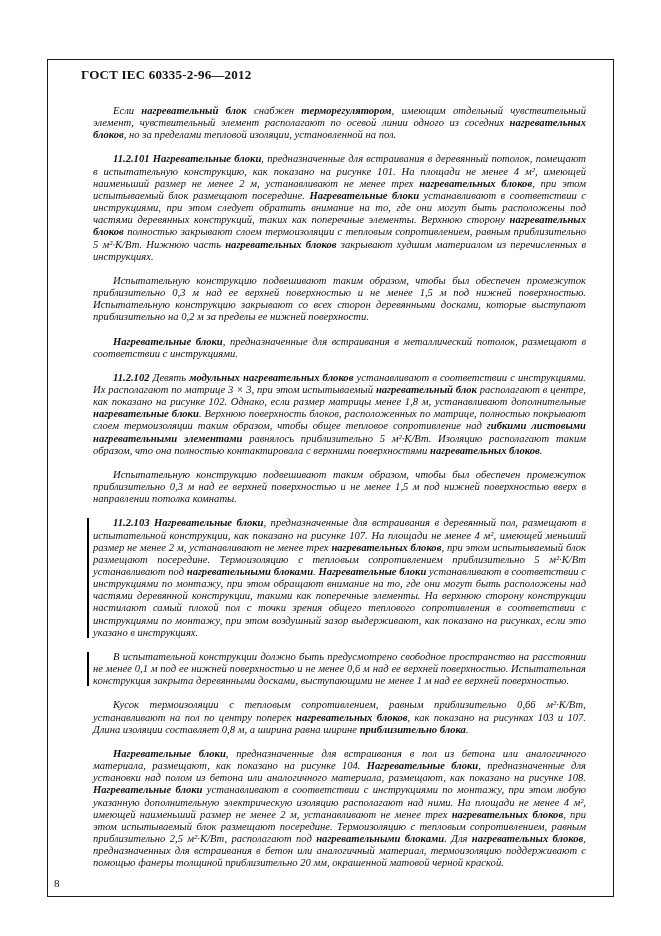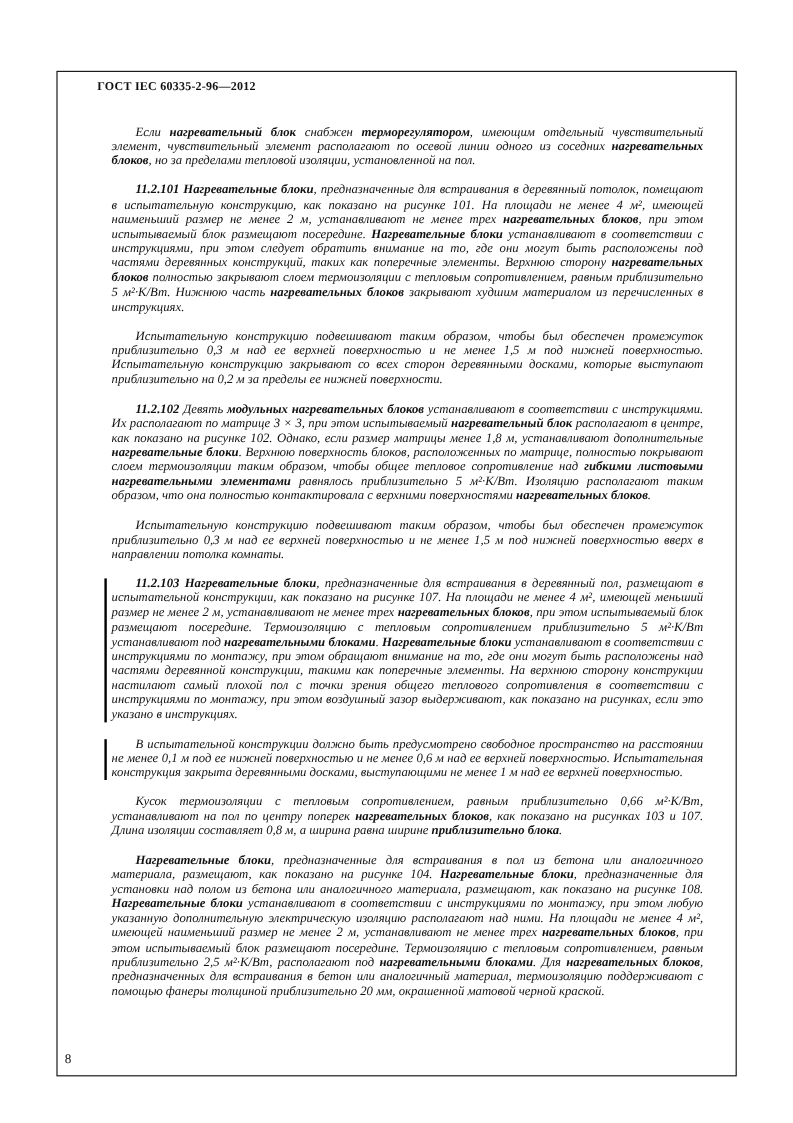--- a/index.html
+++ b/index.html
@@ -16,21 +16,21 @@
     left:47px; top:59px;
     width:565px; height:836px;
     border:1px solid #1b1b1b;
     background:#ffffff;
   }
   .doc-header {
     position:absolute;
     left:33px; top:7px;
     font-weight:bold;
     font-style:normal;
-    font-size:10px;
+    font-size:13px;
     letter-spacing:0.2px;
     white-space:nowrap;
   }
   .content {
     position:absolute;
     left:33px; top:33px;
     width:517px;
   }
   p.para {
     margin:12px;
@@ -59,20 +59,21 @@
 </head>
 <body>
 
 <div class="frame">
   <div class="doc-header">ГОСТ IEC 60335-2-96—2012</div>
 
   <div class="content">
       <p class="para"><span>Если </span><span class="b">нагревательный блок</span><span> снабжен </span><span class="b">терморегулятором</span><span>, имеющим отдельный чувствительный элемент, чувствительный элемент располагают по осевой линии одного из соседних </span><span class="b">нагревательных блоков</span><span>, но за пределами тепловой изоляции, установленной на пол.</span></p>
       <p class="para"><span class="b">11.2.101 Нагревательные блоки</span><span>, предназначенные для встраивания в деревянный потолок, помещают в испытательную конструкцию, как показано на рисунке 101. На площади не менее 4 м², имеющей наименьший размер не менее 2 м, устанавливают не менее трех </span><span class="b">нагревательных блоков</span><span>, при этом испытываемый блок размещают посередине. </span><span class="b">Нагревательные блоки</span><span> устанавливают в соответствии с инструкциями, при этом следует обратить внимание на то, где они могут быть расположены под частями деревянных конструкций, таких как поперечные элементы. Верхнюю сторону </span><span class="b">нагревательных блоков</span><span> полностью закрывают слоем термоизоляции с тепловым сопротивлением, равным приблизительно 5 м²·К/Вт. Нижнюю часть </span><span class="b">нагревательных блоков</span><span> закрывают худшим материалом из перечисленных в инструкциях.</span></p>
       <p class="para"><span>Испытательную конструкцию подвешивают таким образом, чтобы был обеспечен промежуток приблизительно 0,3 м над ее верхней поверхностью и не менее 1,5 м под нижней поверхностью. Испытательную конструкцию закрывают со всех сторон деревянными досками, которые выступают приблизительно на 0,2 м за пределы ее нижней поверхности.</span></p>
+      <p class="para"><span class="b">Нагревательные блоки</span><span>, предназначенные для встраивания в металлический потолок, размещают в соответствии с инструкциями.</span></p>
       <p class="para"><span class="b">11.2.102 </span><span>Девять </span><span class="b">модульных нагревательных блоков</span><span> устанавливают в соответствии с инструкциями. Их располагают по матрице 3 × 3, при этом испытываемый </span><span class="b">нагревательный блок</span><span> располагают в центре, как показано на рисунке 102. Однако, если размер матрицы менее 1,8 м, устанавливают дополнительные </span><span class="b">нагревательные блоки</span><span>. Верхнюю поверхность блоков, расположенных по матрице, полностью покрывают слоем термоизоляции таким образом, чтобы общее тепловое сопротивление над </span><span class="b">гибкими листовыми нагревательными элементами</span><span> равнялось приблизительно 5 м²·К/Вт. Изоляцию располагают таким образом, что она полностью контактировала с верхними поверхностями </span><span class="b">нагревательных блоков</span><span>.</span></p>
       <p class="para"><span>Испытательную конструкцию подвешивают таким образом, чтобы был обеспечен промежуток приблизительно 0,3 м над ее верхней поверхностью и не менее 1,5 м под нижней поверхностью вверх в направлении потолка комнаты.</span></p>
       <p class="para changebar"><span class="b">11.2.103 Нагревательные блоки</span><span>, предназначенные для встраивания в деревянный пол, размещают в испытательной конструкции, как показано на рисунке 107. На площади не менее 4 м², имеющей меньший размер не менее 2 м, устанавливают не менее трех </span><span class="b">нагревательных блоков</span><span>, при этом испытываемый блок размещают посередине. Термоизоляцию с тепловым сопротивлением приблизительно 5 м²·К/Вт устанавливают под </span><span class="b">нагревательными блоками</span><span>. </span><span class="b">Нагревательные блоки</span><span> устанавливают в соответствии с инструкциями по монтажу, при этом обращают внимание на то, где они могут быть расположены над частями деревянной конструкции, такими как поперечные элементы. На верхнюю сторону конструкции настилают самый плохой пол с точки зрения общего теплового сопротивления в соответствии с инструкциями по монтажу, при этом воздушный зазор выдерживают, как показано на рисунках, если это указано в инструкциях.</span></p>
       <p class="para changebar"><span>В испытательной конструкции должно быть предусмотрено свободное пространство на расстоянии не менее 0,1 м под ее нижней поверхностью и не менее 0,6 м над ее верхней поверхностью. Испытательная конструкция закрыта деревянными досками, выступающими не менее 1 м над ее верхней поверхностью.</span></p>
       <p class="para"><span>Кусок термоизоляции с тепловым сопротивлением, равным приблизительно 0,66 м²·К/Вт, устанавливают на пол по центру поперек </span><span class="b">нагревательных блоков</span><span>, как показано на рисунках 103 и 107. Длина изоляции составляет 0,8 м, а ширина равна ширине </span><span class="b">приблизительно блока</span><span>.</span></p>
       <p class="para"><span class="b">Нагревательные блоки</span><span>, предназначенные для встраивания в пол из бетона или аналогичного материала, размещают, как показано на рисунке 104. </span><span class="b">Нагревательные блоки</span><span>, предназначенные для установки над полом из бетона или аналогичного материала, размещают, как показано на рисунке 108. </span><span class="b">Нагревательные блоки</span><span> устанавливают в соответствии с инструкциями по монтажу, при этом любую указанную дополнительную электрическую изоляцию располагают над ними. На площади не менее 4 м², имеющей наименьший размер не менее 2 м, устанавливают не менее трех </span><span class="b">нагревательных блоков</span><span>, при этом испытываемый блок размещают посередине. Термоизоляцию с тепловым сопротивлением, равным приблизительно 2,5 м²·К/Вт, располагают под </span><span class="b">нагревательными блоками</span><span>. Для </span><span class="b">нагревательных блоков</span><span>, предназначенных для встраивания в бетон или аналогичный материал, термоизоляцию поддерживают с помощью фанеры толщиной приблизительно 20 мм, окрашенной матовой черной краской.</span></p>
     </div>
 
   <div class="pagenum">8</div>
 </div>

